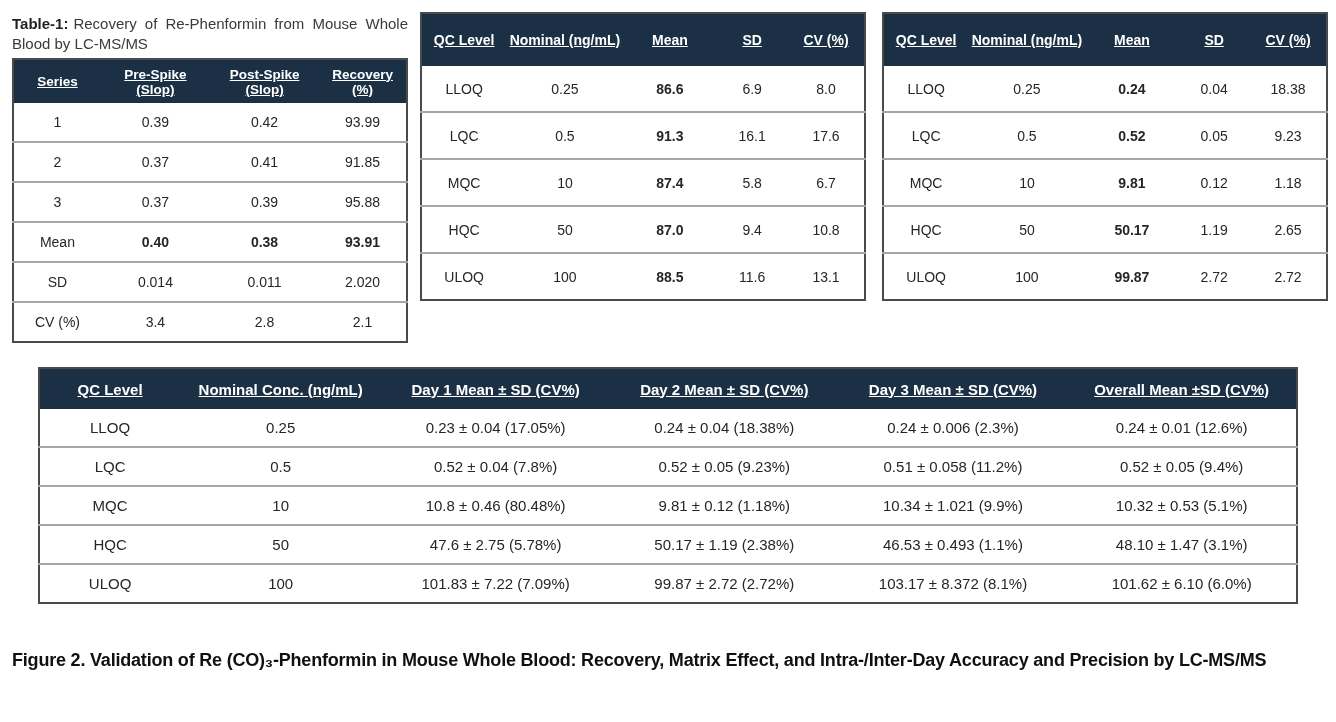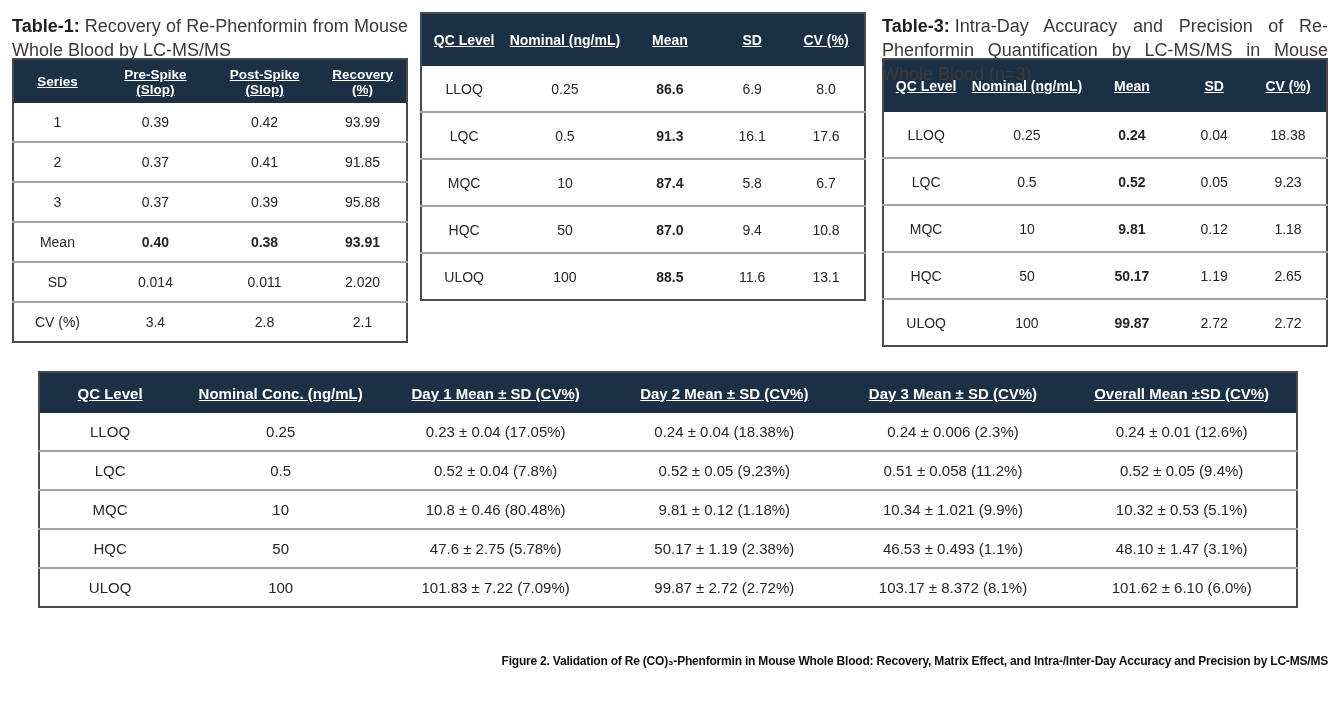--- a/index.html
+++ b/index.html
@@ -4,21 +4,21 @@
 <style>
   html,body{margin:0;padding:0;background:#ffffff;}
   body{font-family:"Liberation Sans",sans-serif;color:#262626;}
   .page{position:relative;width:1336px;height:722px;box-sizing:border-box;background:#ffffff;padding:12px 8px 0 12px;overflow:hidden;}
 
   .top-row{display:flex;gap:12px;align-items:flex-start;}
   .sec1{width:396px;flex:0 0 auto;}
   .sec2{width:446px;flex:0 0 auto;}
   .sec3{width:446px;flex:0 0 auto;margin-left:4px;}
 
-  .t-title{height:44px;margin:2px 0 0 0;font-size:18px;line-height:1.34;color:#3a3a3a;text-align:justify;}
+  .t-title{height:44px;margin:2px 0 0 0;font-size:15px;line-height:1.34;color:#3a3a3a;text-align:justify;}
   .t-title.left{text-align:left;}
   .t-title .lbl{font-weight:700;color:#1f1f1f;margin-right:5px;}
   .t-title.tight .lbl{margin-right:1px;}
 
   table{width:100%;border-collapse:collapse;table-layout:fixed;}
   .tbl{border:2px solid #4a4a4a;}
   th{background:#1c3045;color:#ffffff;font-weight:700;text-align:center;padding:0 3px;text-decoration:underline;}
   td{text-align:center;color:#262626;border-top:2px solid #a6a6a6;padding:0 3px;}
   tbody tr:first-child td{border-top:none;}
   .b{font-weight:700;}
@@ -43,21 +43,21 @@
   .t4-title .lbl{font-weight:700;color:#1f1f1f;margin-right:4px;}
   .t4 th{height:40px;font-size:15px;}
   .t4 td{height:37px;font-size:15px;}
   .t4 th:nth-child(1){width:11%;}
   .t4 th:nth-child(2){width:16%;}
   .t4 th:nth-child(3){width:18.25%;}
   .t4 th:nth-child(4){width:18.25%;}
   .t4 th:nth-child(5){width:18.25%;}
   .t4 th:nth-child(6){width:18.25%;}
 
-  .caption{margin:46px 0 0 0;text-align:right;font-size:12px;font-weight:600;color:#101010;letter-spacing:-0.2px;}
+  .caption{margin:46px 0 0 0;text-align:left;font-size:18px;font-weight:600;color:#101010;letter-spacing:-0.2px;}
 </style>
 </head>
 <body>
 
 <div class="page">
 
   <div class="top-row">
 
     <section class="sec1">
       <p class="t-title"><span class="lbl">Table-1:</span><span>Recovery of Re-Phenformin from Mouse Whole Blood by LC-MS/MS</span></p>
@@ -156,21 +156,20 @@
             <td>100</td>
             <td class="b">88.5</td>
             <td>11.6</td>
             <td>13.1</td>
           </tr>
         </tbody>
       </table>
     </section>
 
     <section class="sec3">
-      <p class="t-title"><span class="lbl">Table-3:</span><span>Intra-Day Accuracy and Precision of Re-Phenformin Quantification by LC-MS/MS in Mouse Whole Blood (n=3)</span></p>
       <table class="tbl t2 t3">
         <thead>
           <tr>
             <th>QC Level</th>
             <th>Nominal (ng/mL)</th>
             <th>Mean</th>
             <th>SD</th>
             <th>CV (%)</th>
           </tr>
         </thead>

